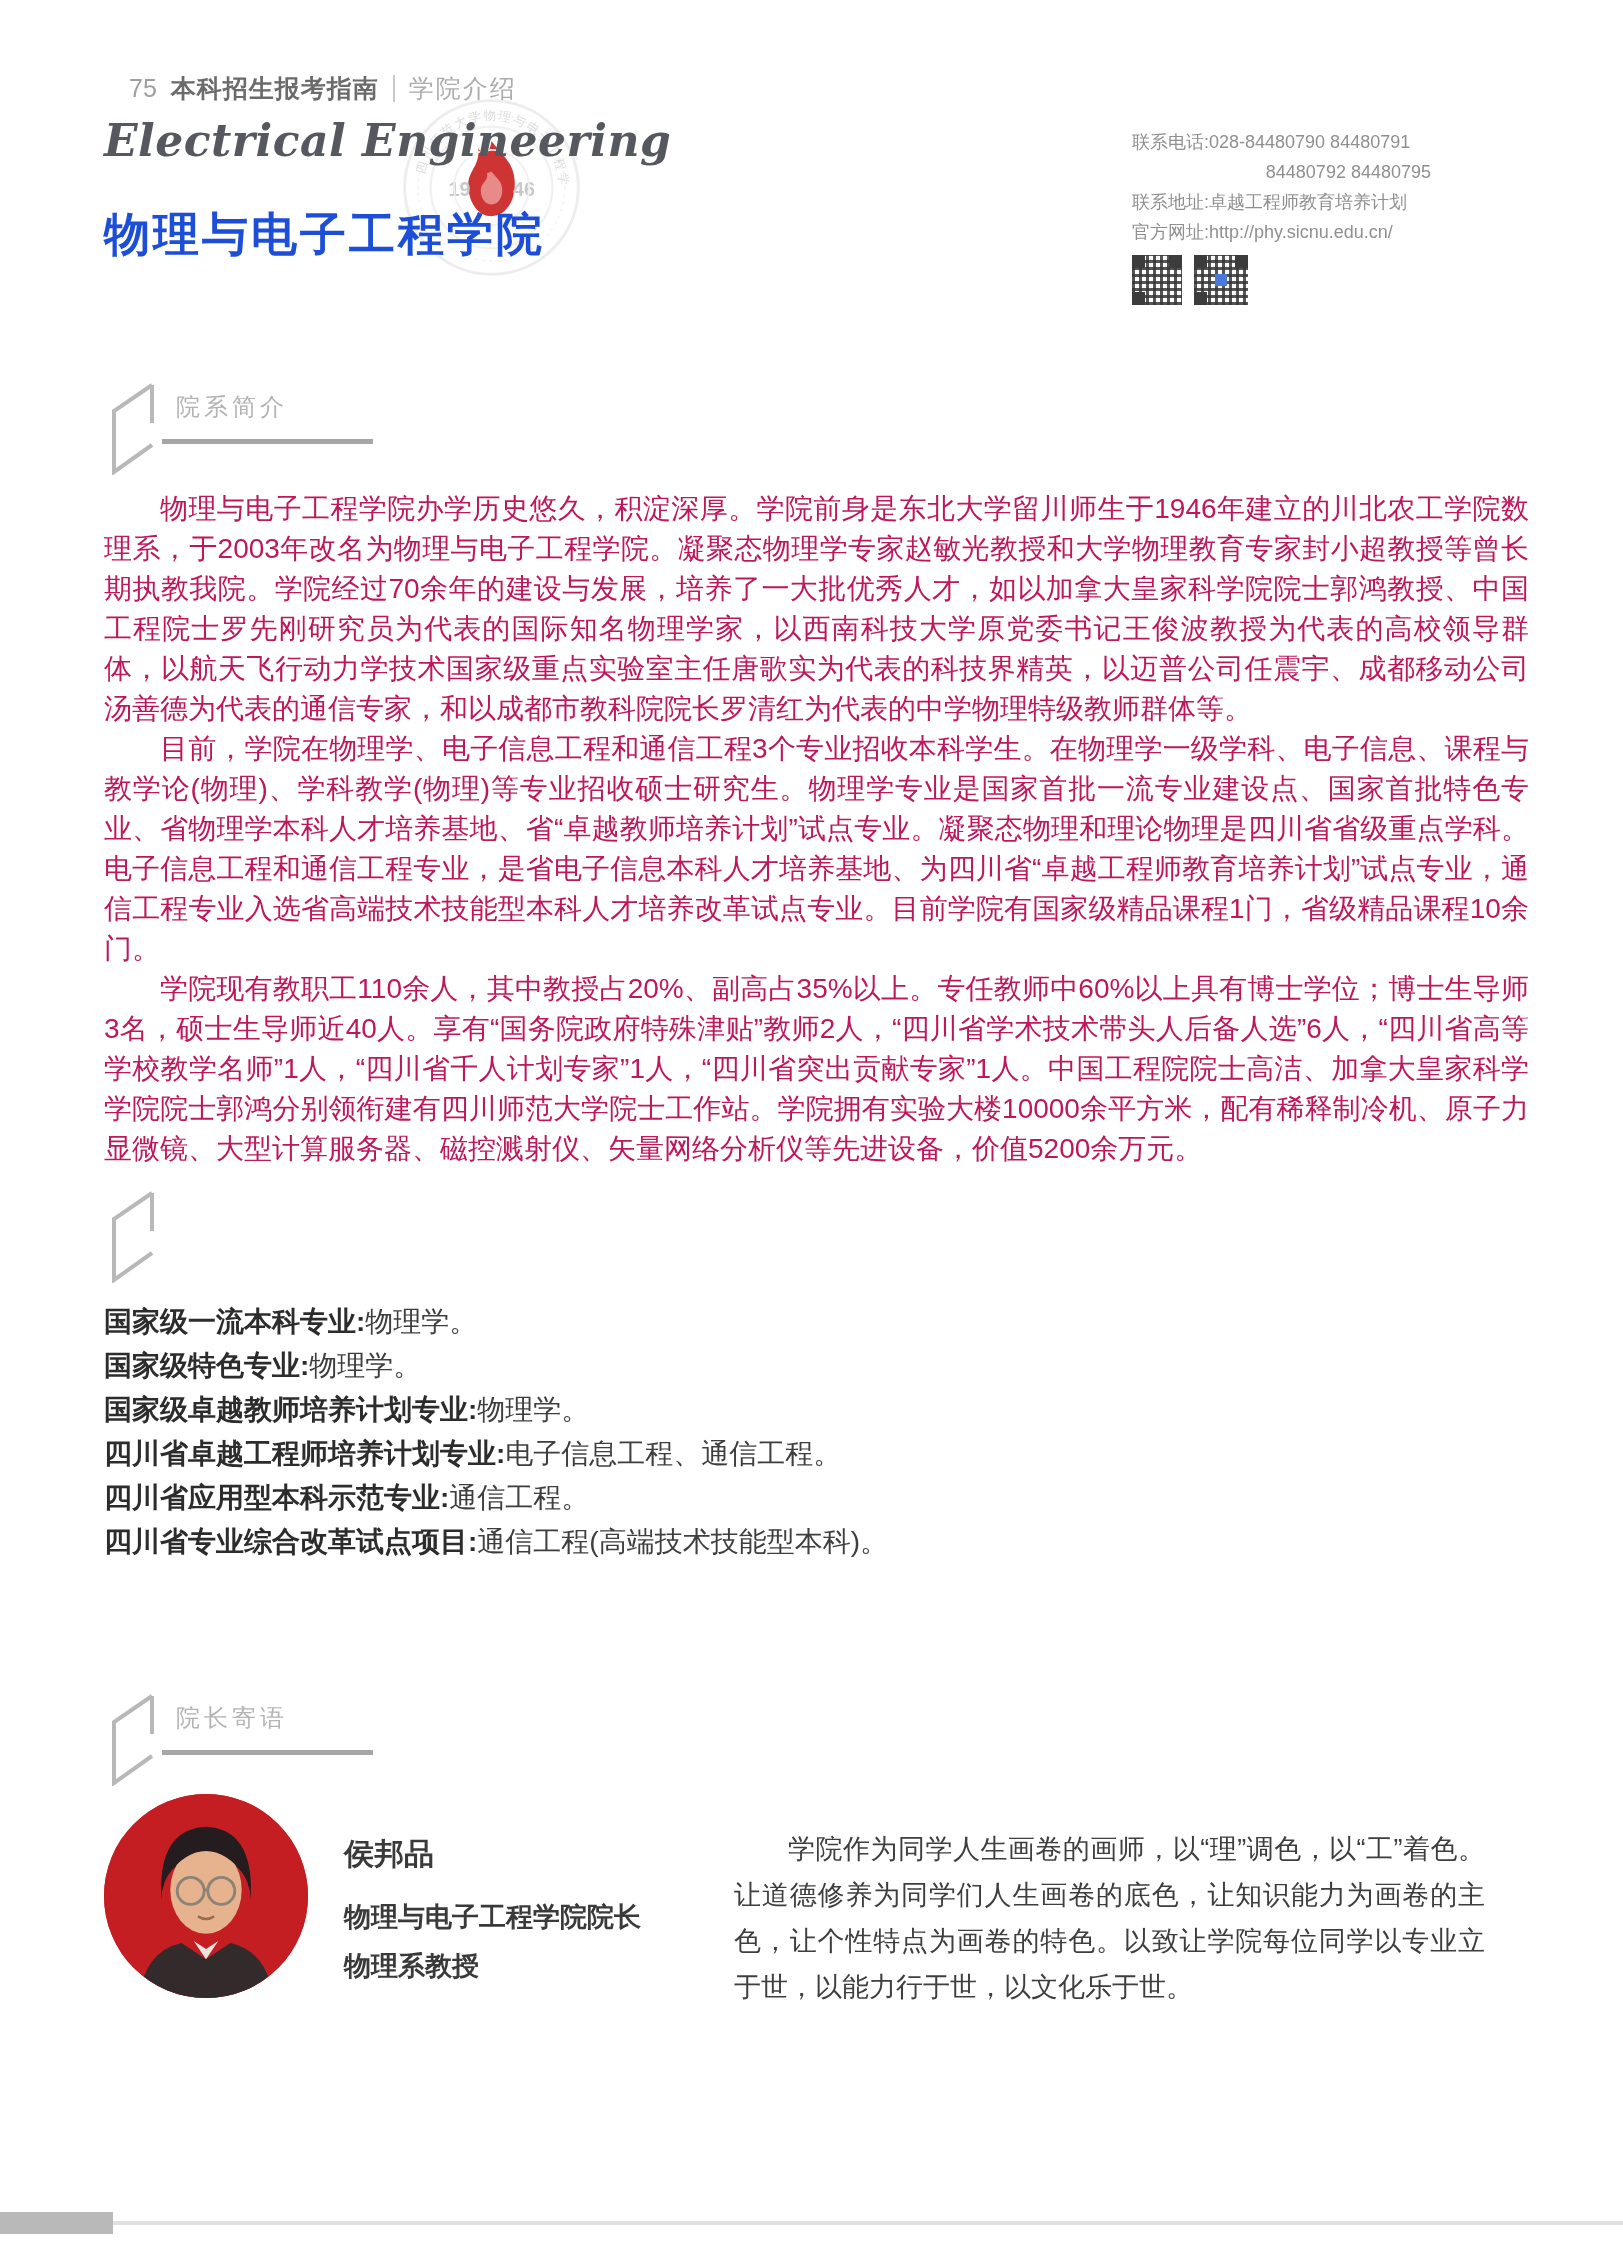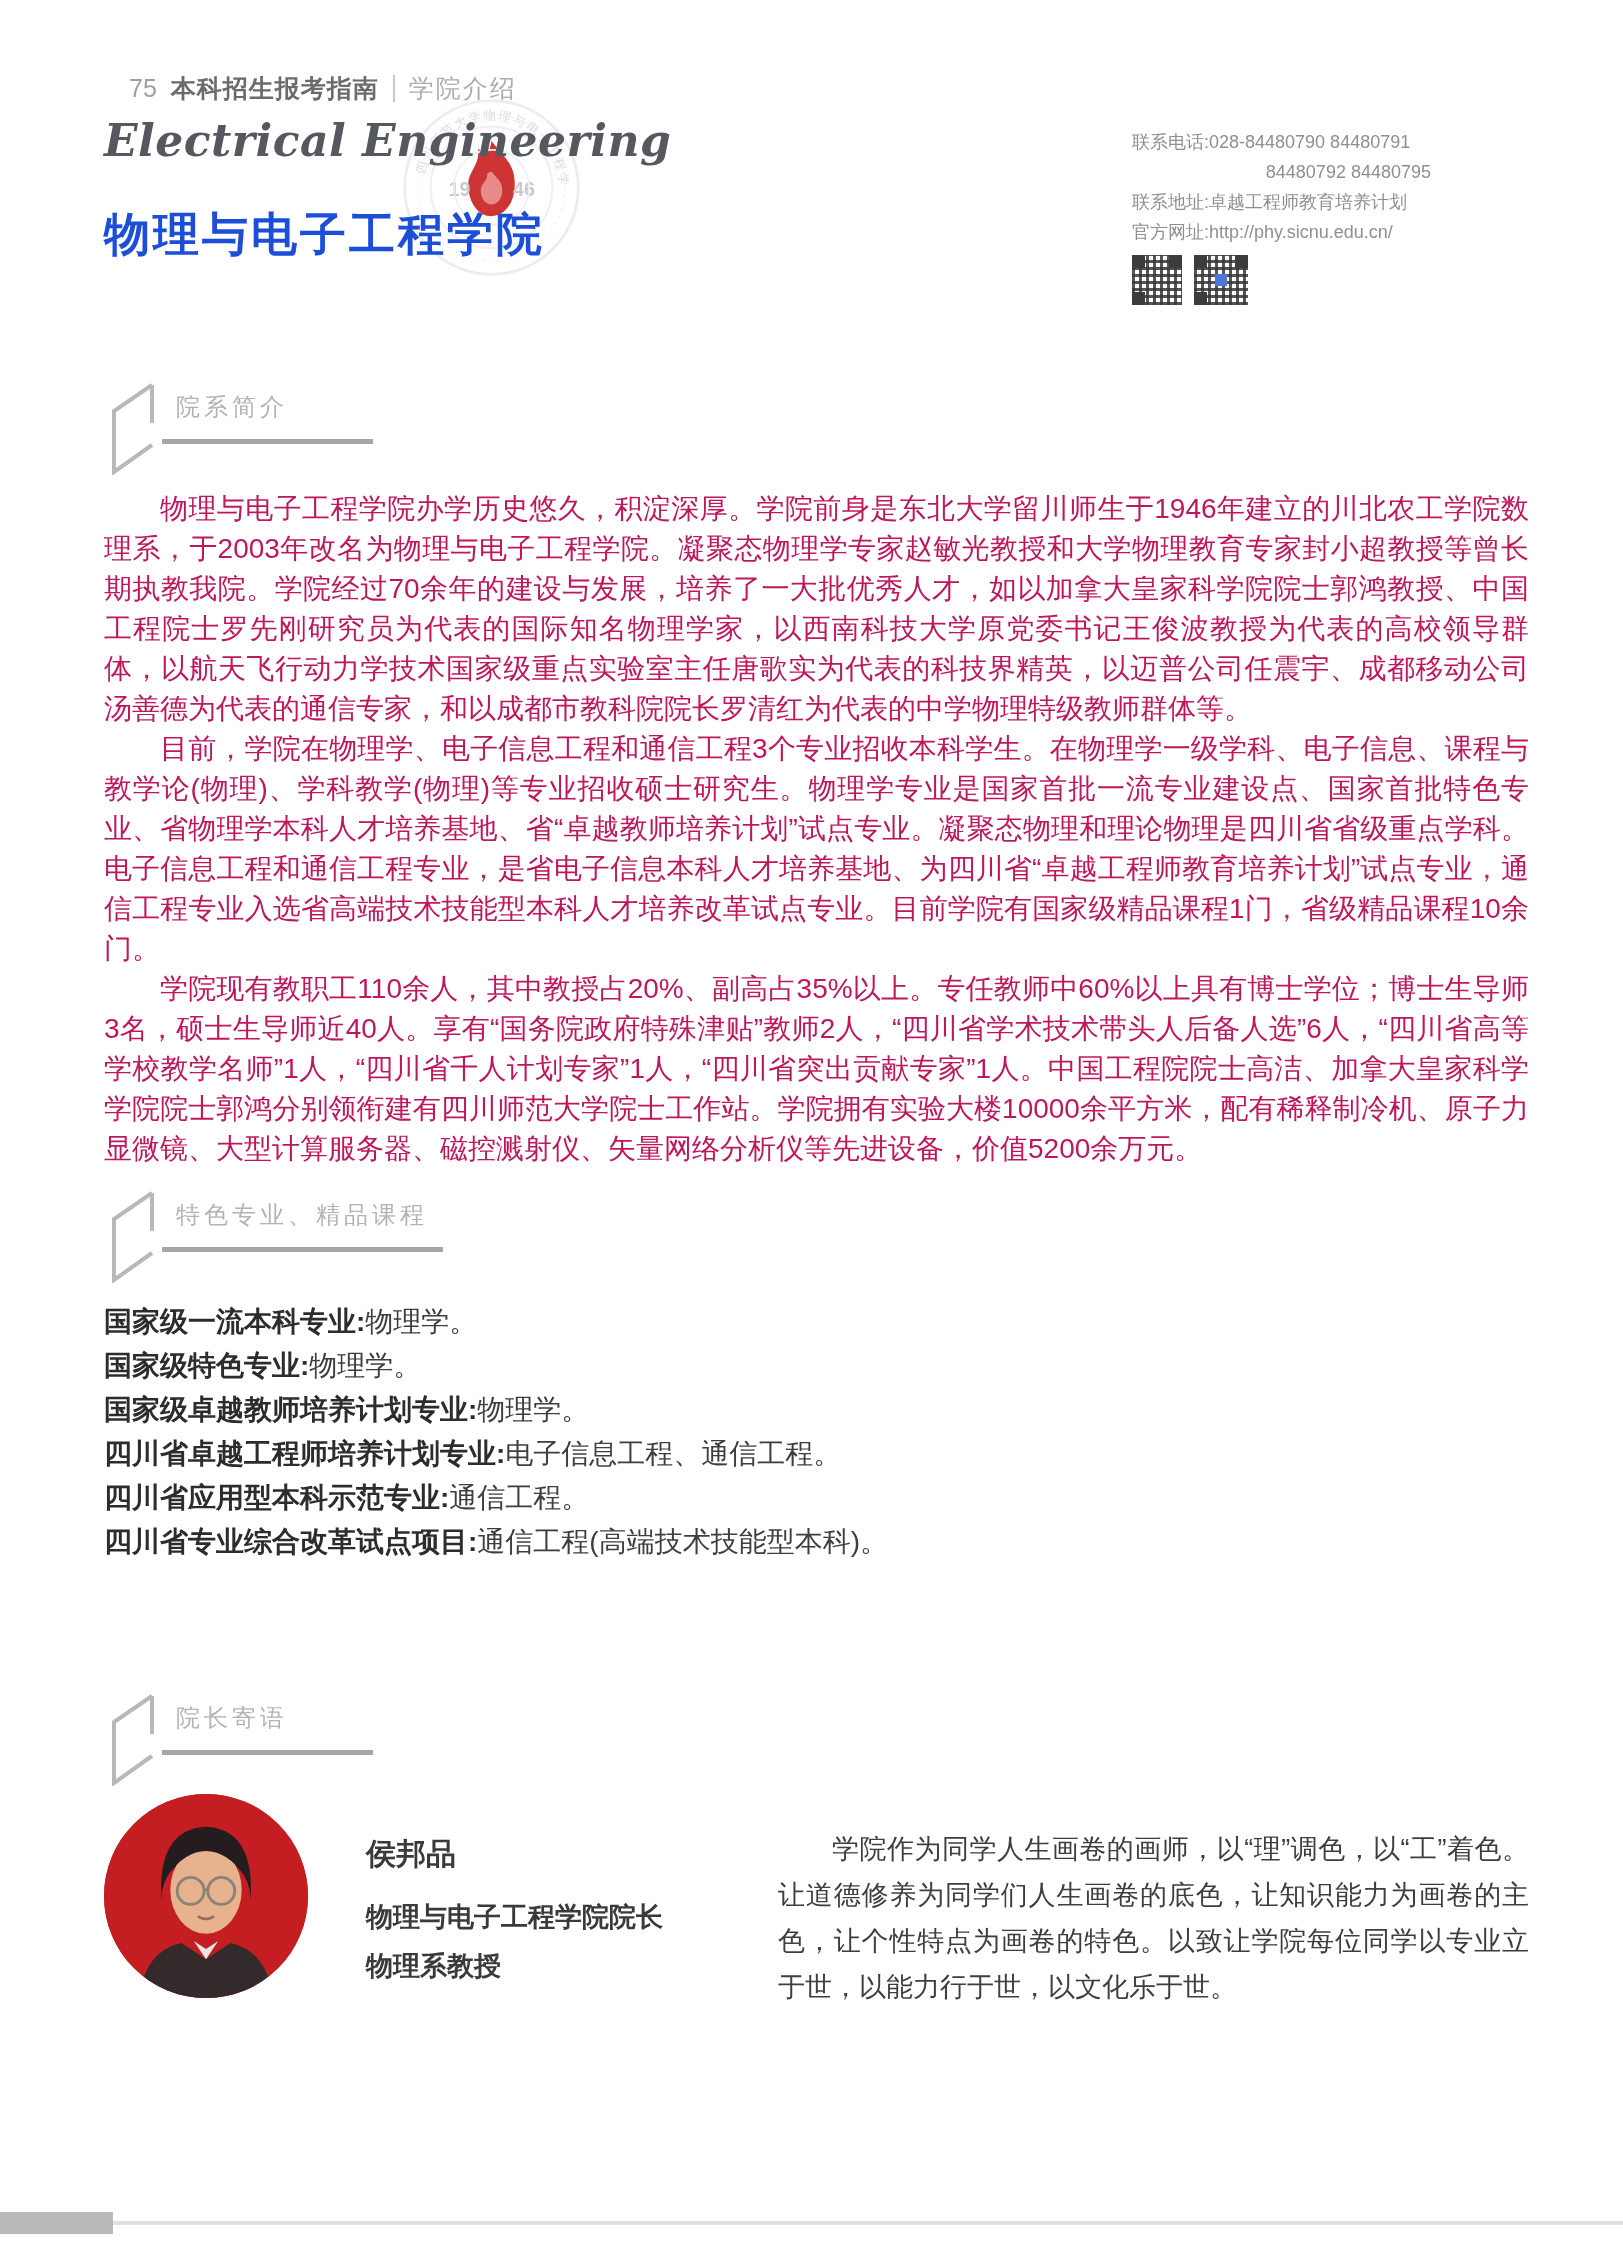--- a/index.html
+++ b/index.html
@@ -49,21 +49,21 @@
   .sec-underline{height:5px;background:#a6a6a6;margin-top:16px;margin-left:-14px;}
   .sec-body{margin-top:14px;}
   .para{margin:0;font-size:28px;line-height:40px;text-align:justify;text-indent:2em;color:#be185d;}
   
   .feature-list{margin-top:24px;}
   .feature-item{font-size:28px;line-height:30px;margin-bottom:14px;}
   .feature-item .lbl{font-weight:bold;color:#2c2c2c;}
   .feature-item .val{color:#3e3e3e;}
   .feature-item.flow{line-height:45px;margin-bottom:0;text-align:justify;}
   
-  .dean-row{display:flex;align-items:flex-start;margin-top:8px;justify-content:space-between;}
+  .dean-row{display:flex;align-items:flex-start;margin-top:8px;}
   .dean-photo{flex:0 0 auto;width:204px;height:204px;border-radius:50%;overflow:hidden;background:#c41e23;}
   .dean-photo svg{display:block;width:100%;height:100%;}
   .dean-idblock{margin-left:36px;margin-top:40px;width:318px;}
   .dean-name{font-size:30px;font-weight:bold;color:#3a3a3a;margin-bottom:18px;}
   .dean-role{font-size:27px;font-weight:bold;color:#3a3a3a;line-height:49px;}
   .dean-message{margin-left:72px;margin-top:32px;width:751px;font-size:27px;line-height:46px;
     text-align:justify;text-indent:2em;color:#3e3e3e;}
   
   .footer{position:absolute;top:2211px;left:0;width:1624px;height:24px;display:flex;align-items:center;}
   .footer-block{width:113px;height:22px;background:#b9b9b9;}
@@ -135,24 +135,20 @@
       <p class="para">学院现有教职工110余人，其中教授占20%、副高占35%以上。专任教师中60%以上具有博士学位；博士生导师3名，硕士生导师近40人。享有“国务院政府特殊津贴”教师2人，“四川省学术技术带头人后备人选”6人，“四川省高等学校教学名师”1人，“四川省千人计划专家”1人，“四川省突出贡献专家”1人。中国工程院院士高洁、加拿大皇家科学学院院士郭鸿分别领衔建有四川师范大学院士工作站。学院拥有实验大楼10000余平方米，配有稀释制冷机、原子力显微镜、大型计算服务器、磁控溅射仪、矢量网络分析仪等先进设备，价值5200余万元。</p>
     </div>
   </div>
 
   <div class="section" style="top:1189px;">
     <div class="sec-head">
       <svg class="sec-icon" width="64" height="94" viewBox="0 0 64 94">
         <path d="M48 4 L48 42" fill="none" stroke="#b8b8b8" stroke-width="4"></path>
         <path d="M48 4 L10 30 L10 91 L48 64" fill="none" stroke="#b8b8b8" stroke-width="4"></path>
       </svg>
-      <div>
-        <h2 class="sec-title">特色专业、精品课程</h2>
-        <div class="sec-underline" style="width:281px;"></div>
-      </div>
     </div>
     <div class="feature-list">
       <div class="feature-item">
         <span class="lbl">国家级一流本科专业:</span><span class="val">物理学。</span>
       </div>
       <div class="feature-item">
         <span class="lbl">国家级特色专业:</span><span class="val">物理学。</span>
       </div>
       <div class="feature-item">
         <span class="lbl">国家级卓越教师培养计划专业:</span><span class="val">物理学。</span>

